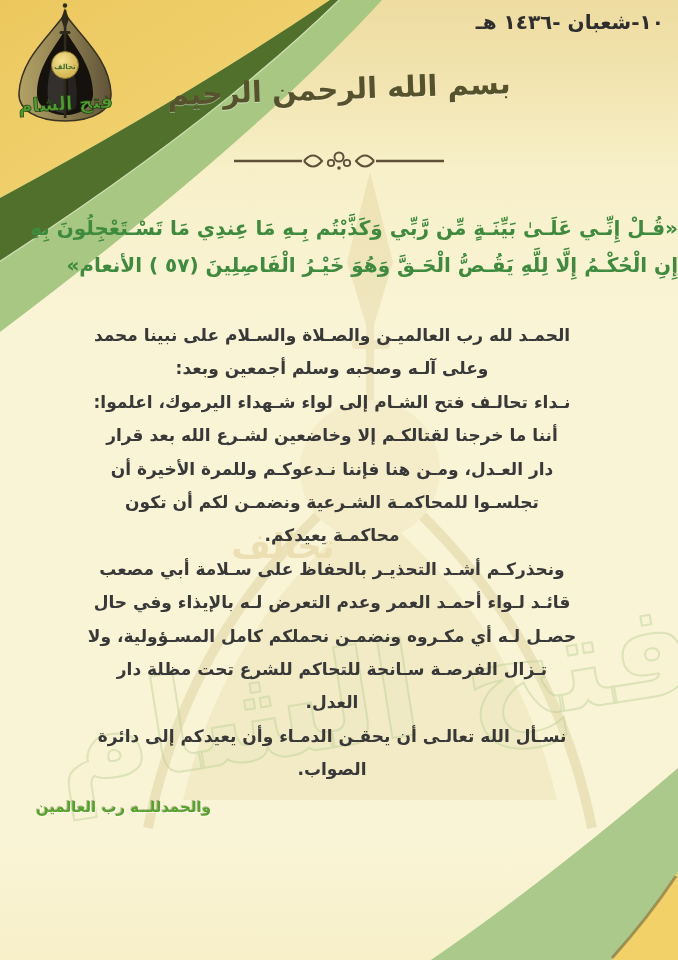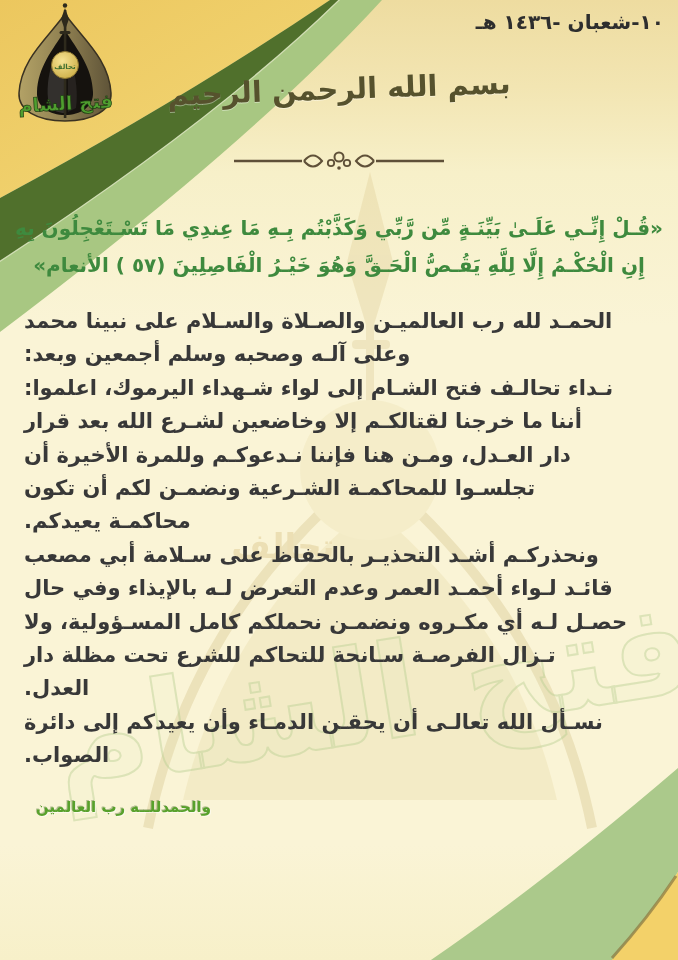--- a/index.html
+++ b/index.html
@@ -26,28 +26,28 @@
   .bismillah{
     position:absolute;top:72px;left:50%;
     transform:translateX(-50%) rotate(-2deg);
     font-size:29px;font-weight:bold;color:#56522d;
     white-space:nowrap;direction:rtl;
     text-shadow:0 1px 0 rgba(255,255,255,.4);
   }
   .ornament{position:absolute;top:148px;left:50%;transform:translateX(-50%);}
   .verse{
     position:absolute;top:210px;left:0;right:0;
-    direction:rtl;text-align:center;
+    direction:rtl;
     font-weight:bold;font-size:20px;line-height:37px;
     white-space:nowrap;
   }
   .body-text{
-    position:absolute;top:305px;right:38px;left:24px;
-    direction:rtl;text-align:left;
-    font-weight:bold;font-size:21px;line-height:33.4px;
+    position:absolute;top:319px;right:38px;left:24px;
+    direction:rtl;text-align:center;
+    font-weight:bold;font-size:17px;line-height:33.4px;
     color:#383838;
   }
   .body-text .line{white-space:nowrap;}
   .hamdala{
     position:absolute;left:36px;top:798px;
     direction:rtl;white-space:nowrap;
     font-size:15px;font-weight:bold;
     text-shadow:1px 1px 0 rgba(255,255,255,.55), -1px -1px 0 rgba(46,90,16,.35);
   }
 </style>

